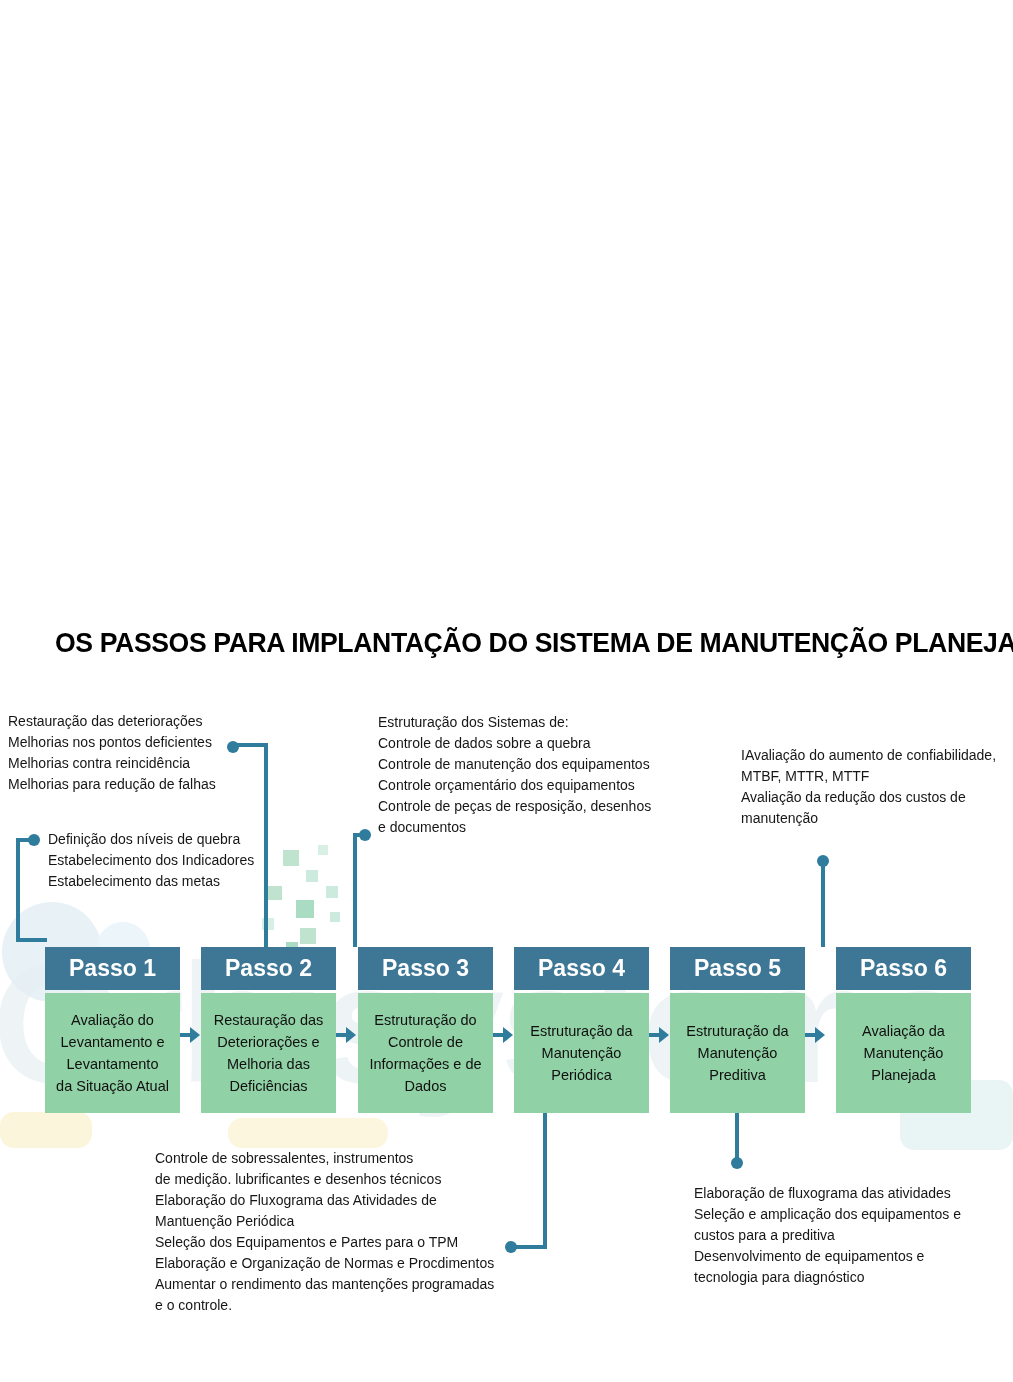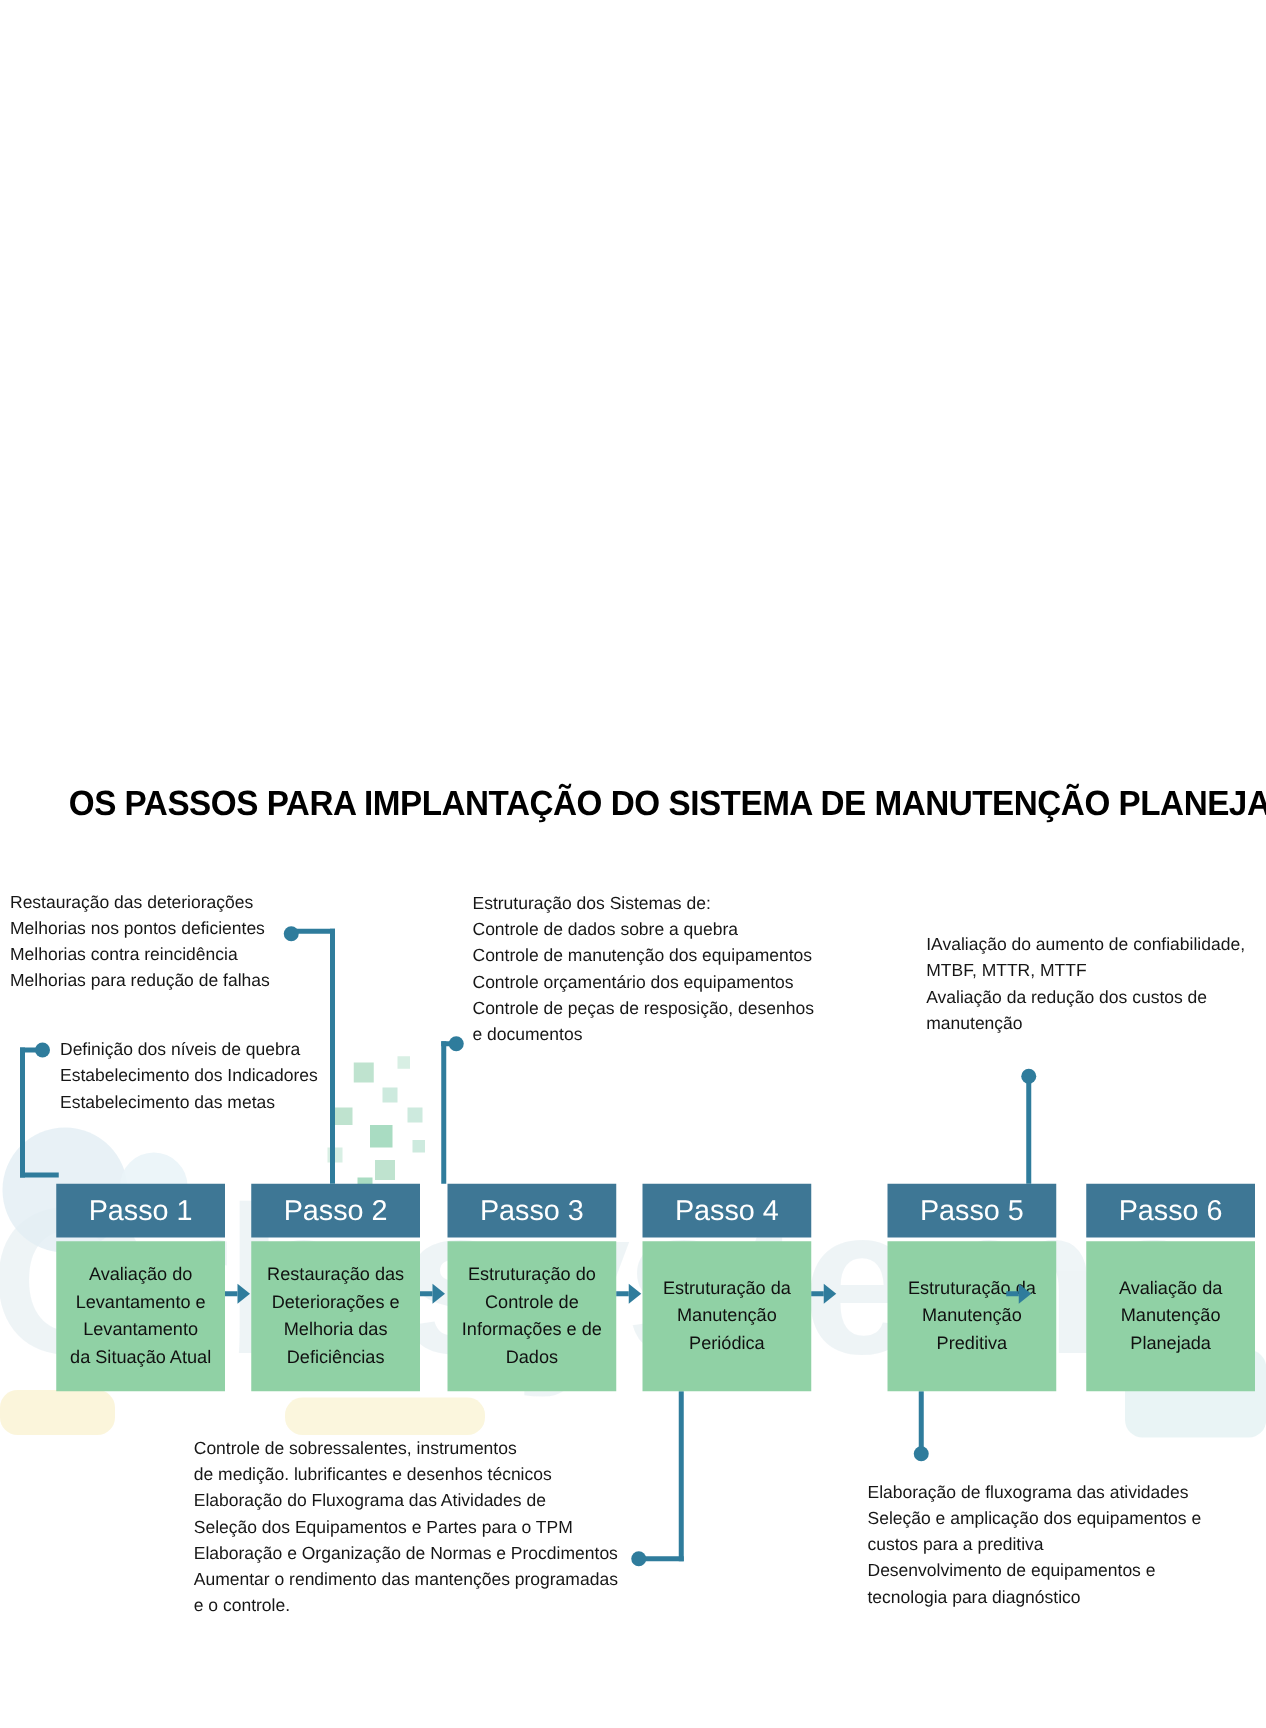--- a/index.html
+++ b/index.html
@@ -21,21 +21,21 @@
   .ann{position:absolute;font-size:14px;line-height:21px;color:#161616;}
   .ann .ln{white-space:nowrap;}
   .ann.right .ln{}
 
   
   .conn-h,.conn-v{position:absolute;background:var(--connector);}
   .dot{position:absolute;width:12px;height:12px;border-radius:50%;background:var(--connector);}
 
   
   .step{position:absolute;top:947px;width:135px;}
-  .step-header{height:43px;background:var(--header_bg);color:#fff;font-size:23px;font-weight:normal;
+  .step-header{height:43px;background:var(--header_bg);color:#fff;font-size:23px;font-weight:bold;
     display:flex;align-items:center;justify-content:center;}
   .step-body{margin-top:3px;height:120px;background:var(--body_bg);color:#101010;font-size:14.5px;
     line-height:22px;display:flex;flex-direction:column;align-items:center;justify-content:center;text-align:center;}
   .step-body .ln{white-space:nowrap;}
 
   
   .arrow{position:absolute;top:1027px;width:22px;height:16px;display:flex;align-items:center;}
   .arrow-shaft{width:10px;height:4px;background:var(--connector);}
   .arrow-head{width:0;height:0;border-left:10px solid var(--connector);
     border-top:8px solid transparent;border-bottom:8px solid transparent;}
@@ -86,20 +86,21 @@
   <div class="ann" style="left:741px;top:745px;width:272px;">
       <div class="ln">IAvaliação do aumento de confiabilidade,</div>
       <div class="ln">MTBF, MTTR, MTTF</div>
       <div class="ln">Avaliação da redução dos custos de</div>
       <div class="ln">manutenção</div>
     </div>
   <div class="ann" style="left:155px;top:1148px;">
       <div class="ln">Controle de sobressalentes, instrumentos</div>
       <div class="ln">de medição. lubrificantes e desenhos técnicos</div>
       <div class="ln">Elaboração do Fluxograma das Atividades de</div>
+      <div class="ln">Mantuenção Periódica</div>
       <div class="ln">Seleção dos Equipamentos e Partes para o TPM</div>
       <div class="ln">Elaboração e Organização de Normas e Procdimentos</div>
       <div class="ln">Aumentar o rendimento das mantenções programadas</div>
       <div class="ln">e o controle.</div>
     </div>
   <div class="ann" style="left:694px;top:1183px;">
       <div class="ln">Elaboração de fluxograma das atividades</div>
       <div class="ln">Seleção e amplicação dos equipamentos e</div>
       <div class="ln">custos para a preditiva</div>
       <div class="ln">Desenvolvimento de equipamentos e</div>
@@ -157,29 +158,29 @@
       </div>
   </div>
   <div class="step" style="left:514px;">
     <div class="step-header">Passo 4</div>
     <div class="step-body">
         <div class="ln">Estruturação da</div>
         <div class="ln">Manutenção</div>
         <div class="ln">Periódica</div>
       </div>
   </div>
-  <div class="step" style="left:670px;margin-left:40px;">
+  <div class="step" style="left:670px;">
     <div class="step-header">Passo 5</div>
     <div class="step-body">
         <div class="ln">Estruturação da</div>
         <div class="ln">Manutenção</div>
         <div class="ln">Preditiva</div>
       </div>
   </div>
-  <div class="step" style="left:869px;border-radius:15px;">
+  <div class="step" style="left:836px;border-radius:15px;">
     <div class="step-header">Passo 6</div>
     <div class="step-body">
         <div class="ln">Avaliação da</div>
         <div class="ln">Manutenção</div>
         <div class="ln">Planejada</div>
       </div>
   </div>
 
   <div class="arrow" style="left:180px;">
       <div class="arrow-shaft"></div>

